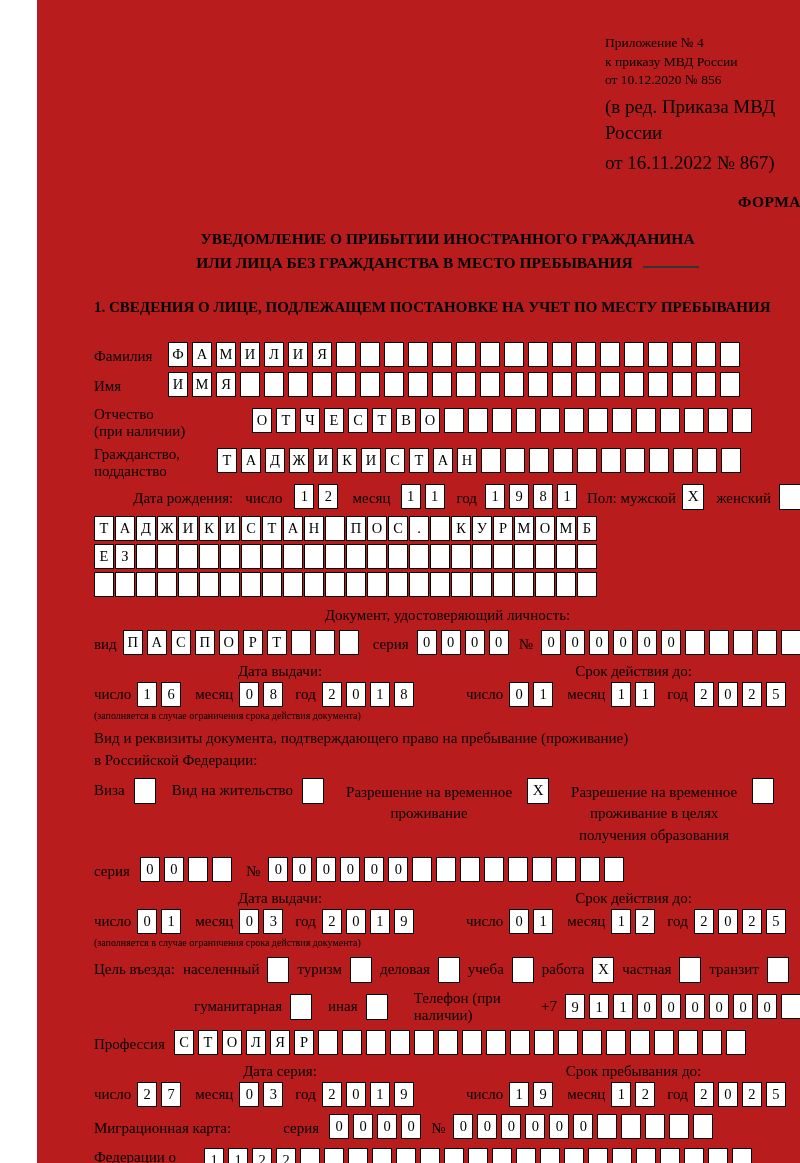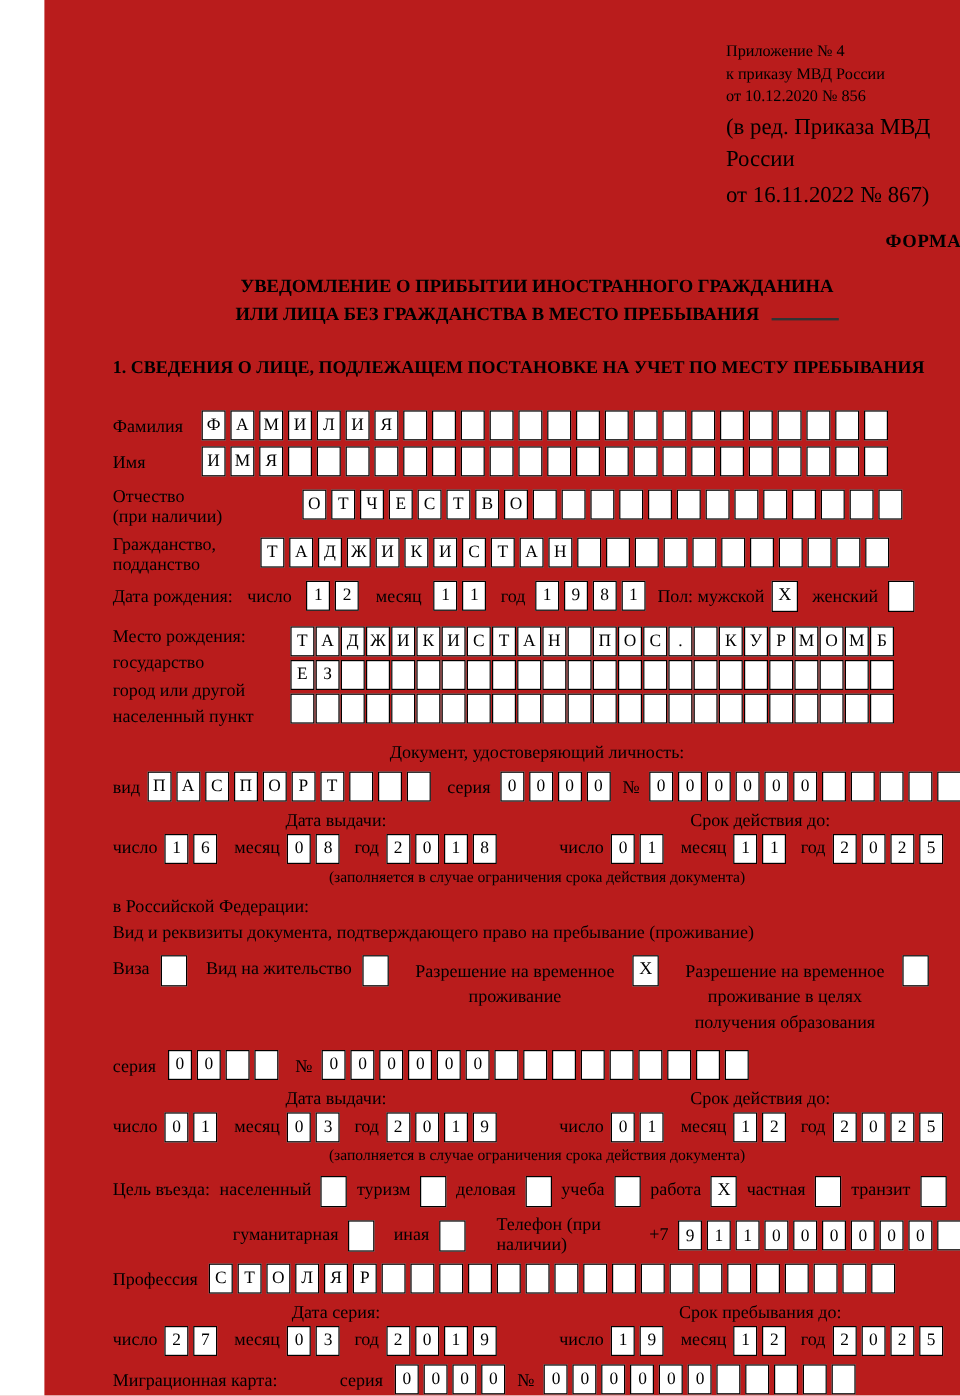--- a/index.html
+++ b/index.html
@@ -42,21 +42,21 @@
   .sub{font-size:15px;}
   .center-bold{text-align:center;font-weight:normal;margin-top:10px;margin-bottom:6px;}
   
   .dpair{display:flex;margin-top:8px;}
   .dcol{display:flex;flex-direction:column;}
   .dcol.left{width:372px;}
   .dcol.right{flex:1;}
   .dhead{text-align:center;margin-bottom:2px;}
   .drow{display:flex;align-items:center;gap:6px;}
   .dlbl{white-space:nowrap;}
-  .dnote{text-align:center;font-size:13px;margin-top:3px;}
+  .dnote{text-align:left;font-size:10px;margin-top:3px;}
   
   .opts{display:flex;align-items:flex-start;margin-top:6px;gap:10px;}
   .opt{display:flex;align-items:flex-start;gap:9px;}
   .opt .txt{padding-top:4px;}
   .opt .txt.c{text-align:center;line-height:1.45;}
   .w-opt3{width:178px;}
   .w-opt4{width:178px;}
   .purpose{display:flex;align-items:center;gap:8px;margin-top:9px;flex-wrap:nowrap;}
   .purpose .plbl{white-space:nowrap;}
   .phone-row{display:flex;align-items:center;gap:8px;margin-top:7px;padding-left:100px;}
@@ -202,21 +202,21 @@
         <span class="cell"></span>
         <span class="cell"></span>
         <span class="cell"></span>
         <span class="cell"></span>
         <span class="cell"></span>
         <span class="cell"></span>
         <span class="cell"></span>
       </span>
   </div>
 
-  <div class="frow" style="margin-top:4px;align-items:center;">
+  <div class="frow" style="margin-top:4px;align-items:center;justify-content:flex-end;">
     <span class="lbl-inline" style="width:112px;">Дата рождения:</span>
     <span class="lbl-inline" style="margin-right:12px;">число</span>
     <span class="cellrow">
         <span class="cell">1</span>
         <span class="cell">2</span>
       </span>
     <span class="lbl-inline" style="margin:0 10px 0 14px;">месяц</span>
     <span class="cellrow">
         <span class="cell">1</span>
         <span class="cell">1</span>
@@ -228,26 +228,20 @@
         <span class="cell">8</span>
         <span class="cell">1</span>
       </span>
     <span class="lbl-inline" style="margin:0 6px 0 10px;">Пол: мужской</span>
     <span class="cb">X</span>
     <span class="lbl-inline" style="margin:0 8px 0 12px;">женский</span>
     <span class="cb"></span>
   </div>
 
   <div class="frow" style="margin-top:6px;">
-    <span class="flabel w-mesto">
-      <span>Место рождения:</span><br>
-      <span>государство</span><br>
-      <span>город или другой</span><br>
-      <span>населенный пункт</span>
-    </span>
     <span class="stack">
       <span class="cellrow tight">
           <span class="cell">Т</span>
           <span class="cell">А</span>
           <span class="cell">Д</span>
           <span class="cell">Ж</span>
           <span class="cell">И</span>
           <span class="cell">К</span>
           <span class="cell">И</span>
           <span class="cell">С</span>
@@ -404,22 +398,22 @@
             <span class="cell">0</span>
             <span class="cell">2</span>
             <span class="cell">5</span>
           </span>
       </div>
     </div>
   </div>
   <div class="dnote">(заполняется в случае ограничения срока действия документа)</div>
 
   <div style="margin-top:6px;line-height:1.5;">
+    <div>Вид и реквизиты документа, подтверждающего право на пребывание (проживание)</div>
     <div>в Российской Федерации:</div>
-    <div>Вид и реквизиты документа, подтверждающего право на пребывание (проживание)</div>
   </div>
 
   <div class="opts">
     <div class="opt">
       <span class="txt">Виза</span>
       <span class="cb"></span>
     </div>
     <div class="opt" style="margin-left:6px;">
       <span class="txt">Вид на жительство</span>
       <span class="cb"></span>

